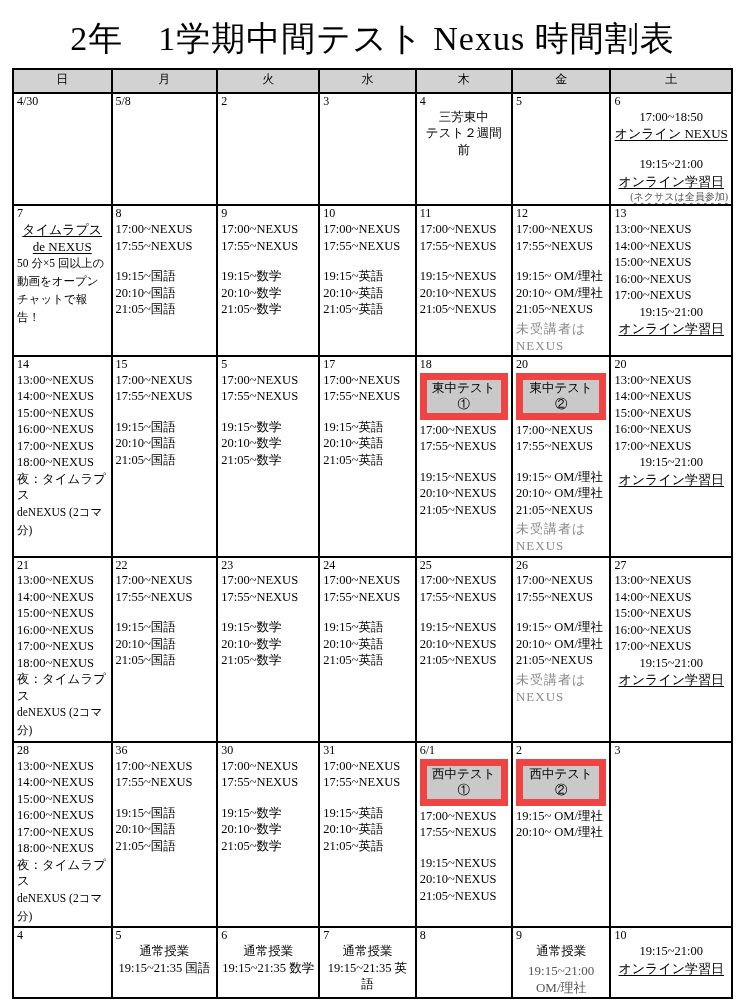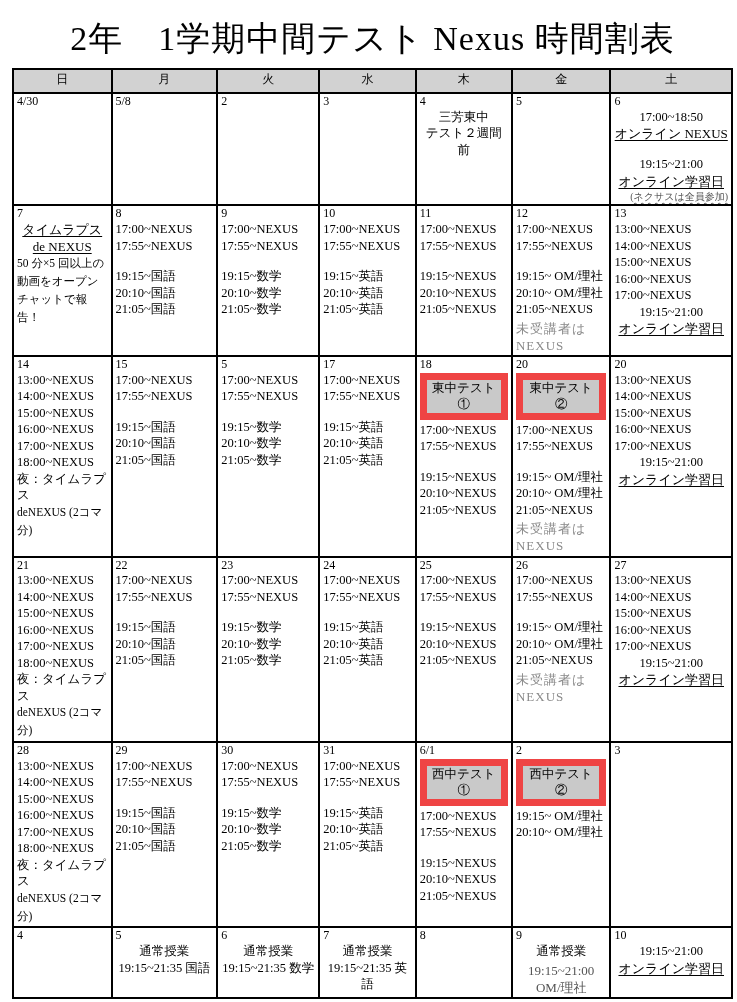--- a/index.html
+++ b/index.html
@@ -309,21 +309,21 @@
             <div class="line s-p"><span class="txt">13:00~NEXUS</span></div>
             <div class="line s-p"><span class="txt">14:00~NEXUS</span></div>
             <div class="line s-p"><span class="txt">15:00~NEXUS</span></div>
             <div class="line s-p"><span class="txt">16:00~NEXUS</span></div>
             <div class="line s-p"><span class="txt">17:00~NEXUS</span></div>
             <div class="line s-p"><span class="txt">18:00~NEXUS</span></div>
             <div class="line s-p"><span class="txt">夜：タイムラプス</span></div>
             <div class="line s-n"><span class="txt">deNEXUS (2コマ分)</span></div>
           </td>
           <td>
-            <div class="date">29</div>
+            <div class="date">36</div>
             <div class="line s-p"><span class="txt">17:00~NEXUS</span></div>
             <div class="line s-p"><span class="txt">17:55~NEXUS</span></div>
             <div class="line s-sp"><span class="txt"></span></div>
             <div class="line s-p"><span class="txt">19:15~国語</span></div>
             <div class="line s-p"><span class="txt">20:10~国語</span></div>
             <div class="line s-p"><span class="txt">21:05~国語</span></div>
           </td>
           <td>
             <div class="date">30</div>
             <div class="line s-p"><span class="txt">17:00~NEXUS</span></div>

